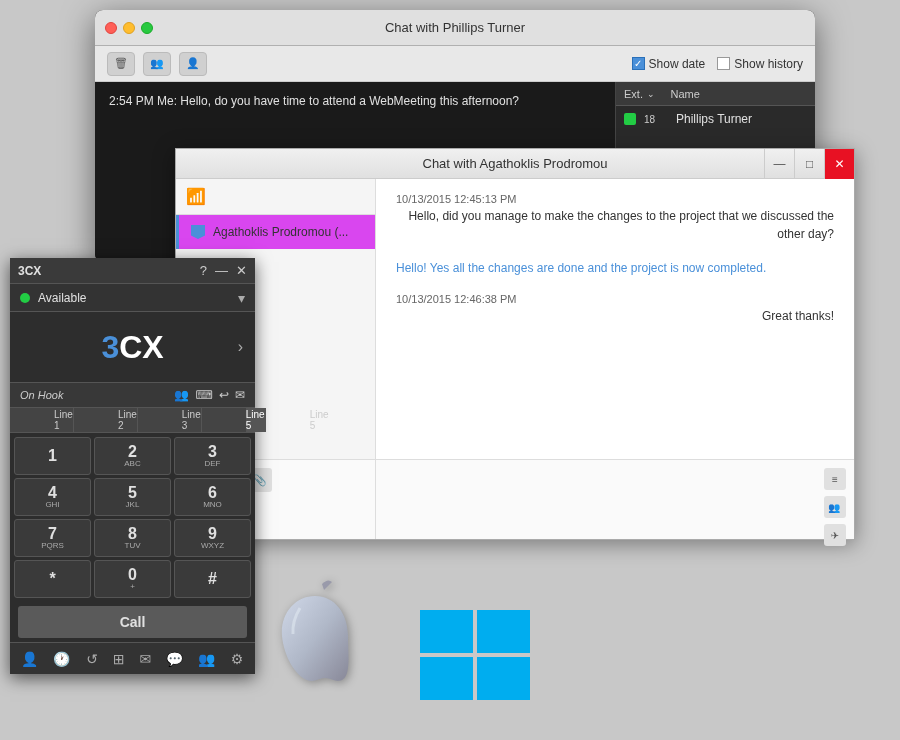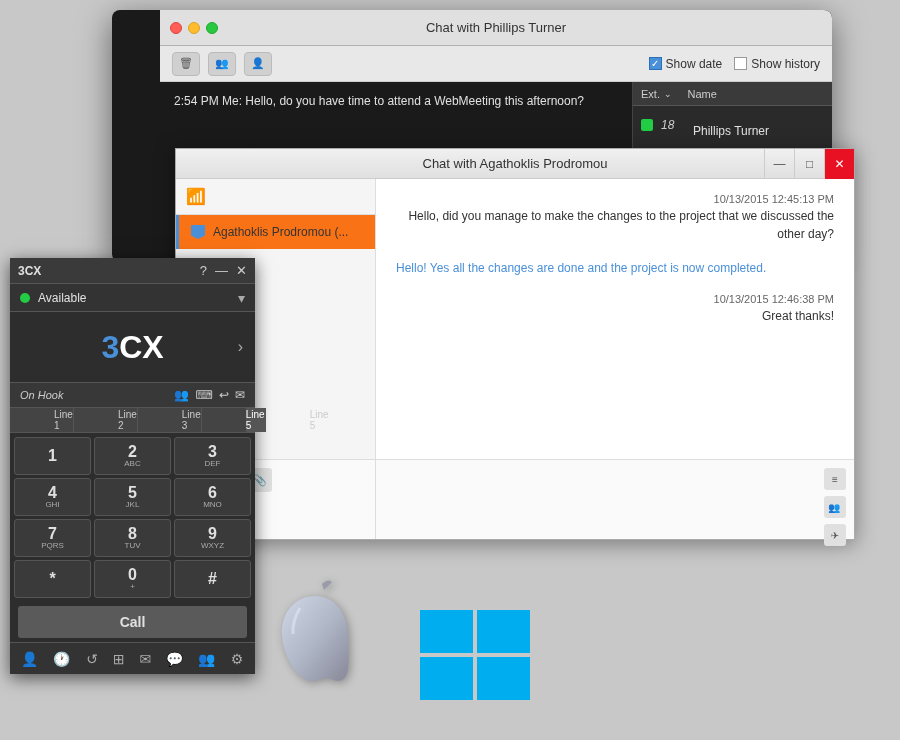--- a/index.html
+++ b/index.html
@@ -9,27 +9,26 @@
       background: #c8c8c8;
       font-family: -apple-system, 'Helvetica Neue', Arial, sans-serif;
       overflow: hidden;
       position: relative;
     }
 
     
     .mac-window {
       position: absolute;
       top: 10px;
-      left: 112px;
+      left: 95px;
       width: 720px;
       background: #1a1a1a;
       border-radius: 8px;
       box-shadow: 0 8px 32px rgba(0,0,0,0.5);
       overflow: hidden;
-      padding-left: 48px;
     }
     .mac-titlebar {
       background: #e0e0e0;
       height: 36px;
       display: flex;
       align-items: center;
       justify-content: center;
       position: relative;
       border-bottom: 1px solid #b0b0b0;
     }
@@ -142,29 +141,27 @@
       gap: 8px;
     }
     .contact-status {
       width: 12px;
       height: 12px;
       background: #22cc44;
       border-radius: 2px;
       flex-shrink: 0;
     }
     .contact-ext {
-      font-size: 12px;
+      font-size: 10px;
       color: #ccc;
       width: 24px;
-      font-style: italic;
     }
     .contact-name {
       font-size: 12px;
       color: #e0e0e0;
-      margin-top: 12px;
     }
 
     
     .win-window {
       position: absolute;
       top: 148px;
       left: 175px;
       width: 680px;
       background: white;
       box-shadow: 0 4px 20px rgba(0,0,0,0.4);
@@ -219,21 +216,21 @@
       border-bottom: 1px solid #ddd;
     }
     .wifi-icon {
       font-size: 16px;
       color: #4a90d9;
     }
     .win-contact-item {
       display: flex;
       align-items: center;
       padding: 10px 12px;
-      background: #f97316;
+      background: #d946ef;
       border-left: 3px solid #4a90d9;
       gap: 8px;
     }
     .contact-bubble {
       width: 14px;
       height: 14px;
       background: #4a90d9;
       clip-path: polygon(0 0, 100% 0, 100% 75%, 50% 100%, 0 75%);
     }
     .win-contact-name {
@@ -249,21 +246,21 @@
       flex-direction: column;
       gap: 16px;
     }
     .chat-message {
       display: flex;
       flex-direction: column;
     }
     .chat-timestamp {
       font-size: 11px;
       color: #666;
-      text-align: right;
+      text-align: left;
       margin-bottom: 2px;
     }
     .chat-timestamp.left {
       text-align: left;
     }
     .chat-text {
       font-size: 12px;
       color: #333;
       text-align: right;
       line-height: 1.5;

